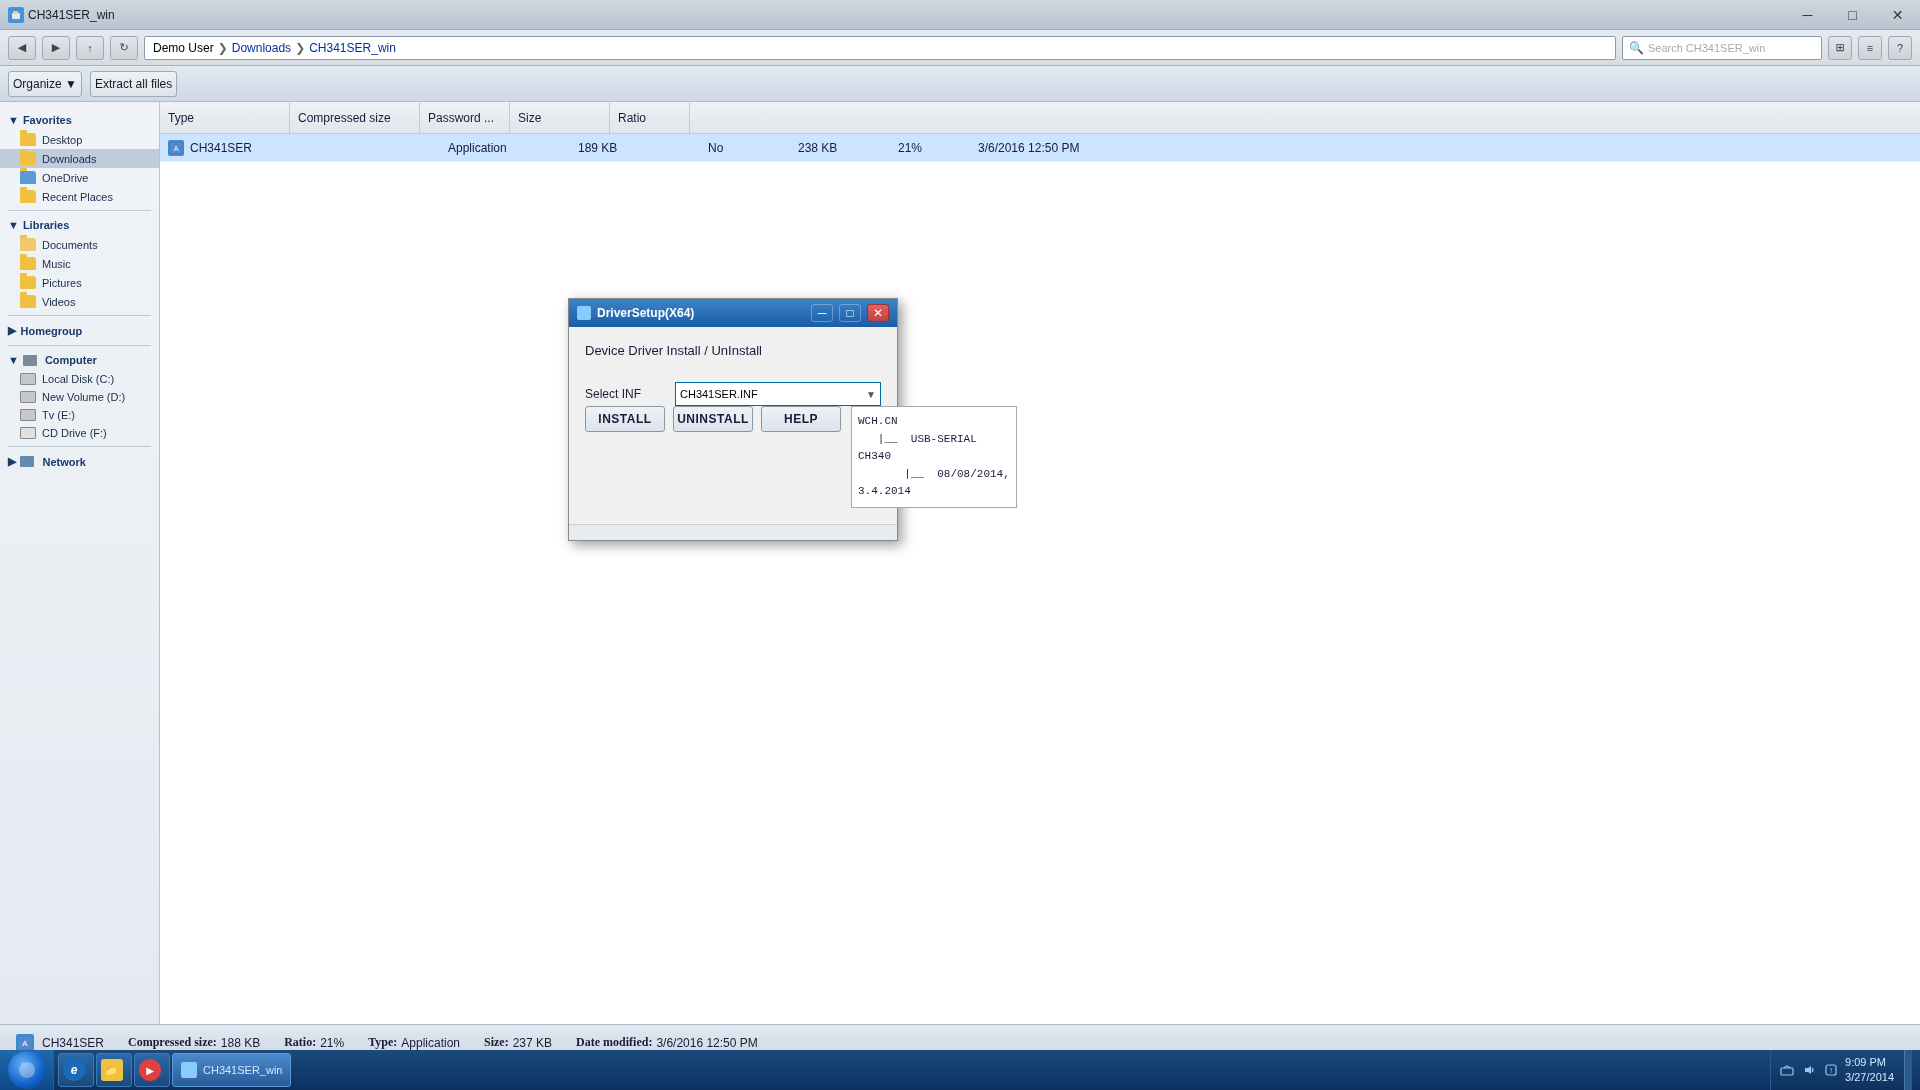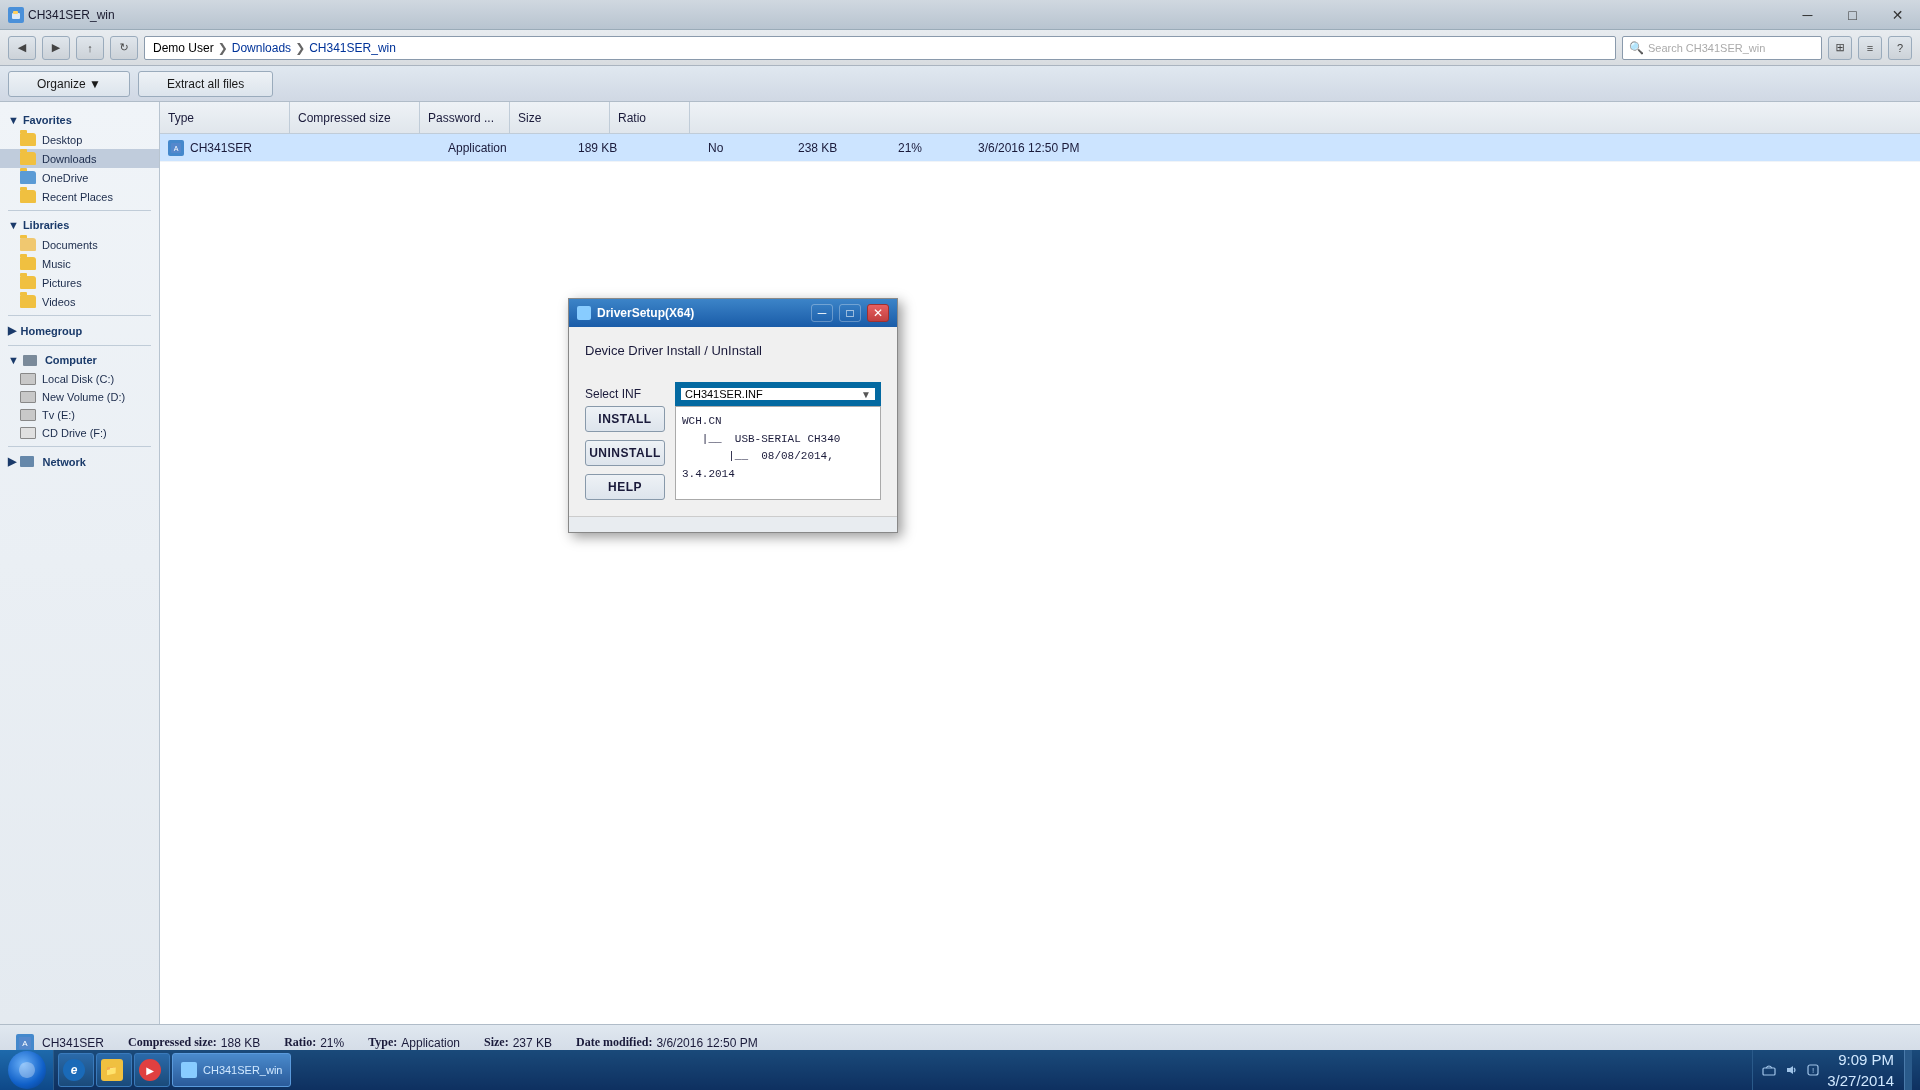--- a/index.html
+++ b/index.html
@@ -115,21 +115,21 @@
       height: 36px;
       background: linear-gradient(to bottom, #e0e8f0, #d0d8e4);
       display: flex;
       align-items: center;
       padding: 0 8px;
       gap: 8px;
       border-bottom: 1px solid #b0bcc8;
     }
     .toolbar-btn {
       height: 26px;
-      padding: 0 28px;
+      padding: 0 4px;
       background: linear-gradient(to bottom, #eef2f6, #dce4ec);
       border: 1px solid #9aabbc;
       border-radius: 3px;
       cursor: pointer;
       font-size: 12px;
       color: #1a1a1a;
       display: flex;
       align-items: center;
       gap: 4px;
     }
@@ -343,23 +343,23 @@
     }
     .taskbar-right {
       display: flex;
       align-items: center;
       padding: 0 8px;
       gap: 6px;
       height: 40px;
       border-left: 1px solid #2a5a8a;
     }
     .clock {
-      font-size: 15px;
+      font-size: 11px;
       color: #d0e8ff;
-      text-align: right;
+      text-align: left;
       line-height: 1.4;
     }
     .sys-tray-icon {
       width: 16px;
       height: 16px;
       display: flex;
       align-items: center;
       justify-content: center;
       color: #a0c4e8;
       font-size: 14px;
@@ -434,40 +434,40 @@
       gap: 10px;
     }
     .dialog-label {
       width: 80px;
       font-size: 12px;
       color: #1a1a3a;
     }
     .dialog-select {
       flex: 1;
       height: 24px;
-      border: 6px solid #0369a1;
+      border: 1px solid #0369a1;
       background: white;
       font-size: 11px;
       padding: 0 4px;
       display: flex;
       align-items: center;
       justify-content: space-between;
       cursor: pointer;
     }
     .dialog-select-arrow {
       font-size: 10px;
       color: #555;
     }
     .dialog-content {
       display: flex;
       gap: 10px;
     }
     .dialog-buttons {
       display: flex;
-      flex-direction: column;
+      flex-direction: row;
       gap: 8px;
     }
     .dialog-btn {
       width: 80px;
       height: 26px;
       background: linear-gradient(to bottom, #eef2f6, #dde4ec);
       border: 1px solid #8899aa;
       border-radius: 3px;
       font-size: 12px;
       color: #1a1a3a;

